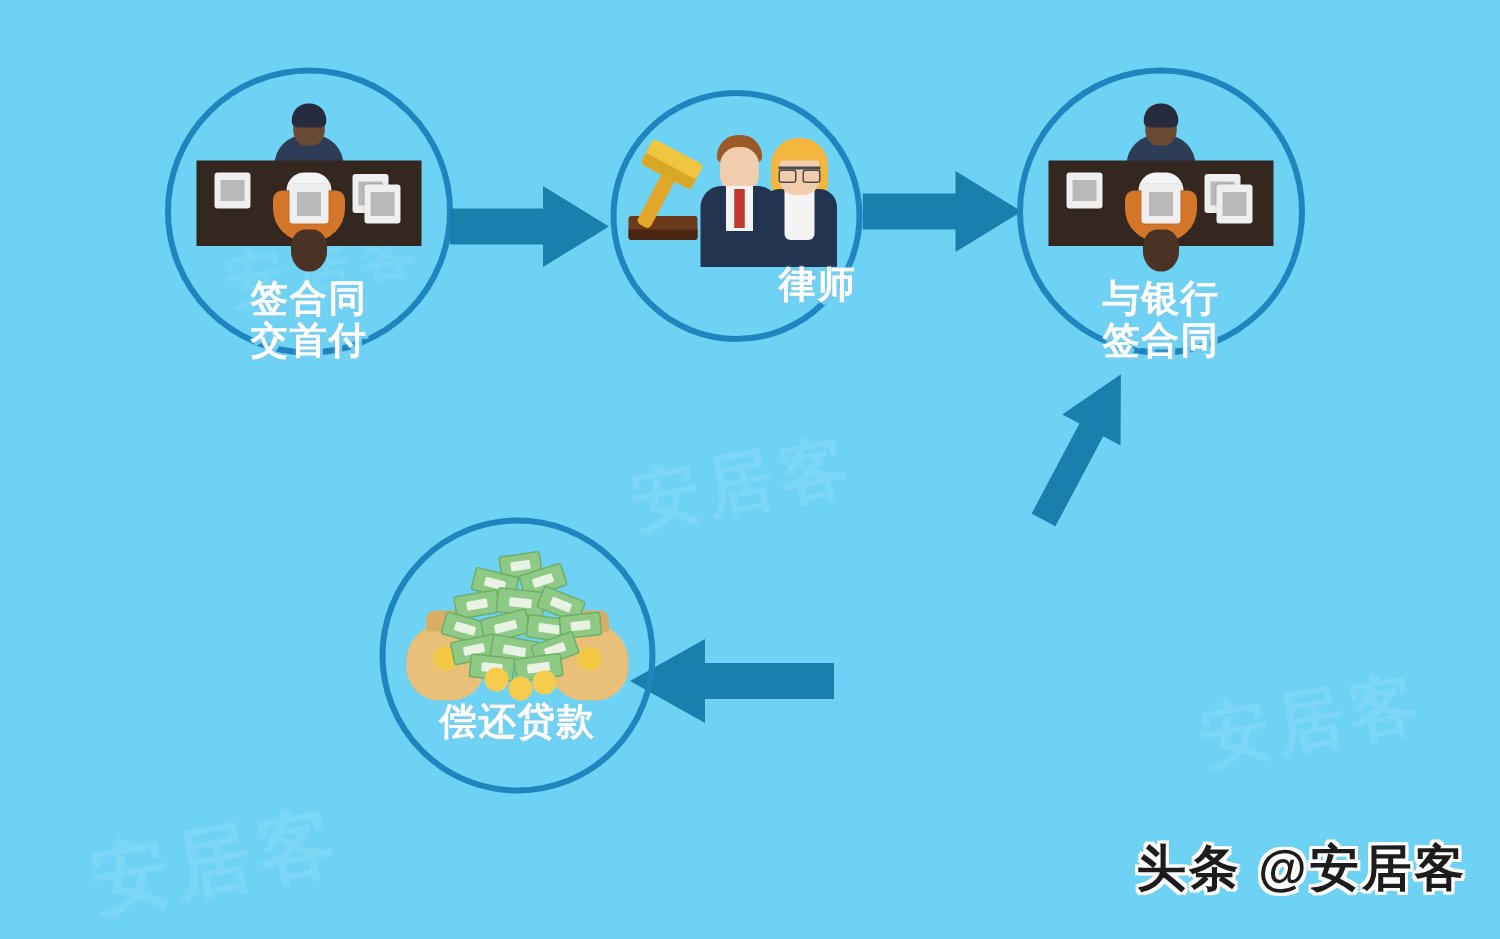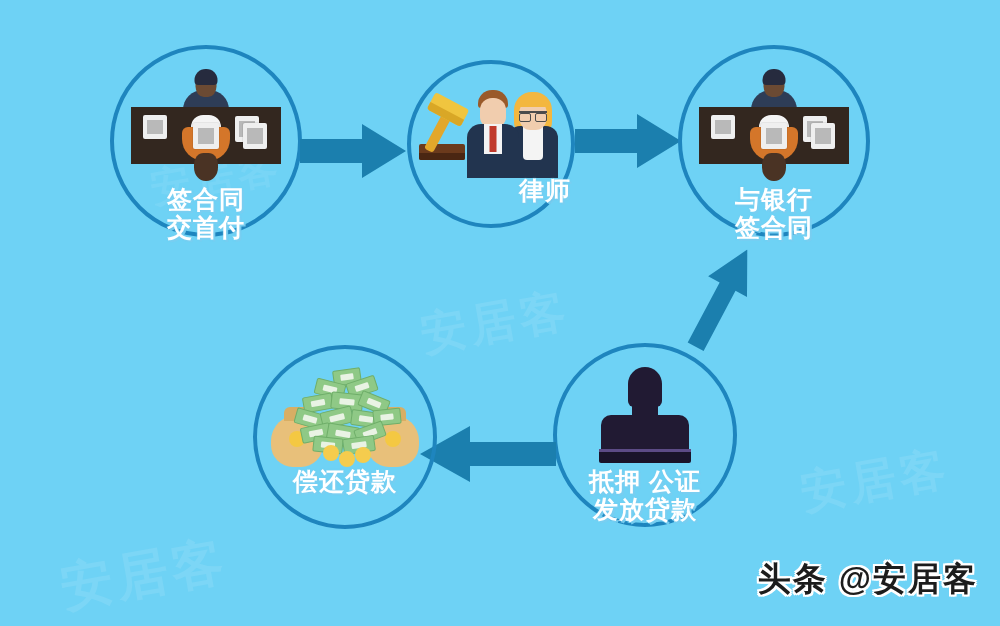--- a/index.html
+++ b/index.html
@@ -367,35 +367,20 @@
       <div>签合同</div>
     </div>
   </div>
 
   <div class="arrow" style="left:690px; top:243px; transform: rotate(208deg); transform-origin: 50% 50%;">
     <svg width="62" height="112" viewBox="0 0 62 112">
       <polygon points="31,0 9,42 22,42 22,110 40,110 40,42 53,42" fill="#1b7fae" transform="rotate(180 31 56)"></polygon>
     </svg>
   </div>
 
-  <div class="node" style="left:553px; top:343px; width:184px; height:184px; padding-top:20px;">
-    <div class="node-art">
-      <div class="stamp-scene">
-        <div class="stamp-knob"></div>
-        <div class="stamp-neck"></div>
-        <div class="stamp-body"></div>
-        <div class="stamp-line"></div>
-        <div class="stamp-foot"></div>
-      </div>
-    </div>
-    <div class="node-label" style="margin-top:-4px;">
-      <div>抵押 公证</div>
-      <div>发放贷款</div>
-    </div>
-  </div>
 
   <div class="arrow" style="left:418px; top:418px;">
     <svg width="140" height="72" viewBox="0 0 140 72">
       <polygon points="138,24 52,24 52,8 2,36 52,64 52,48 138,48" fill="#1b7fae"></polygon>
     </svg>
   </div>
 
   <div class="node" style="left:253px; top:345px; width:184px; height:184px; padding-top:18px;">
     <div class="node-art">
       <div class="money-scene">

